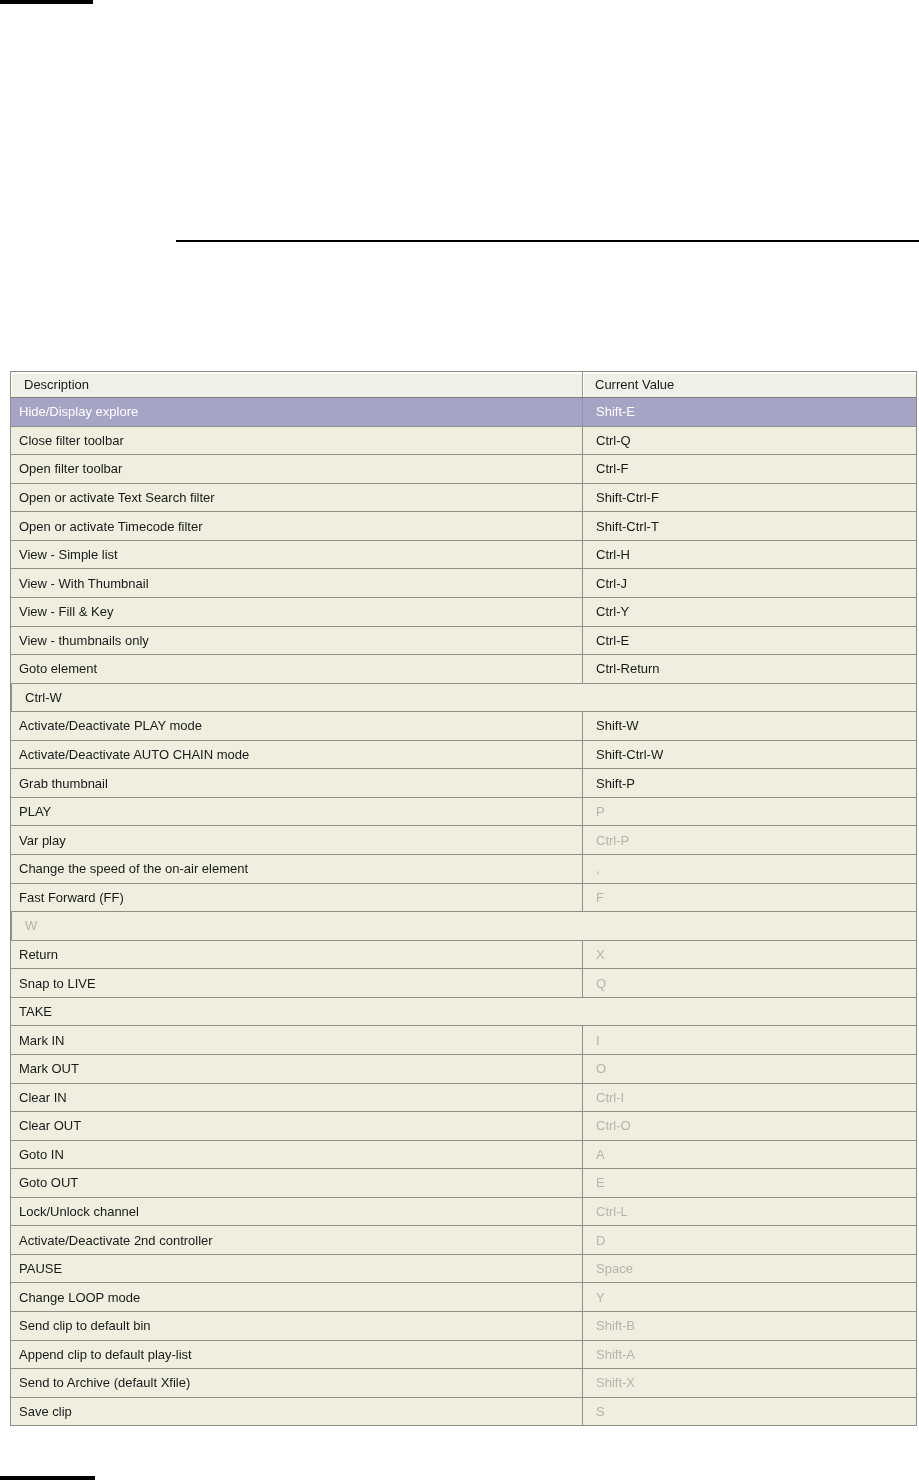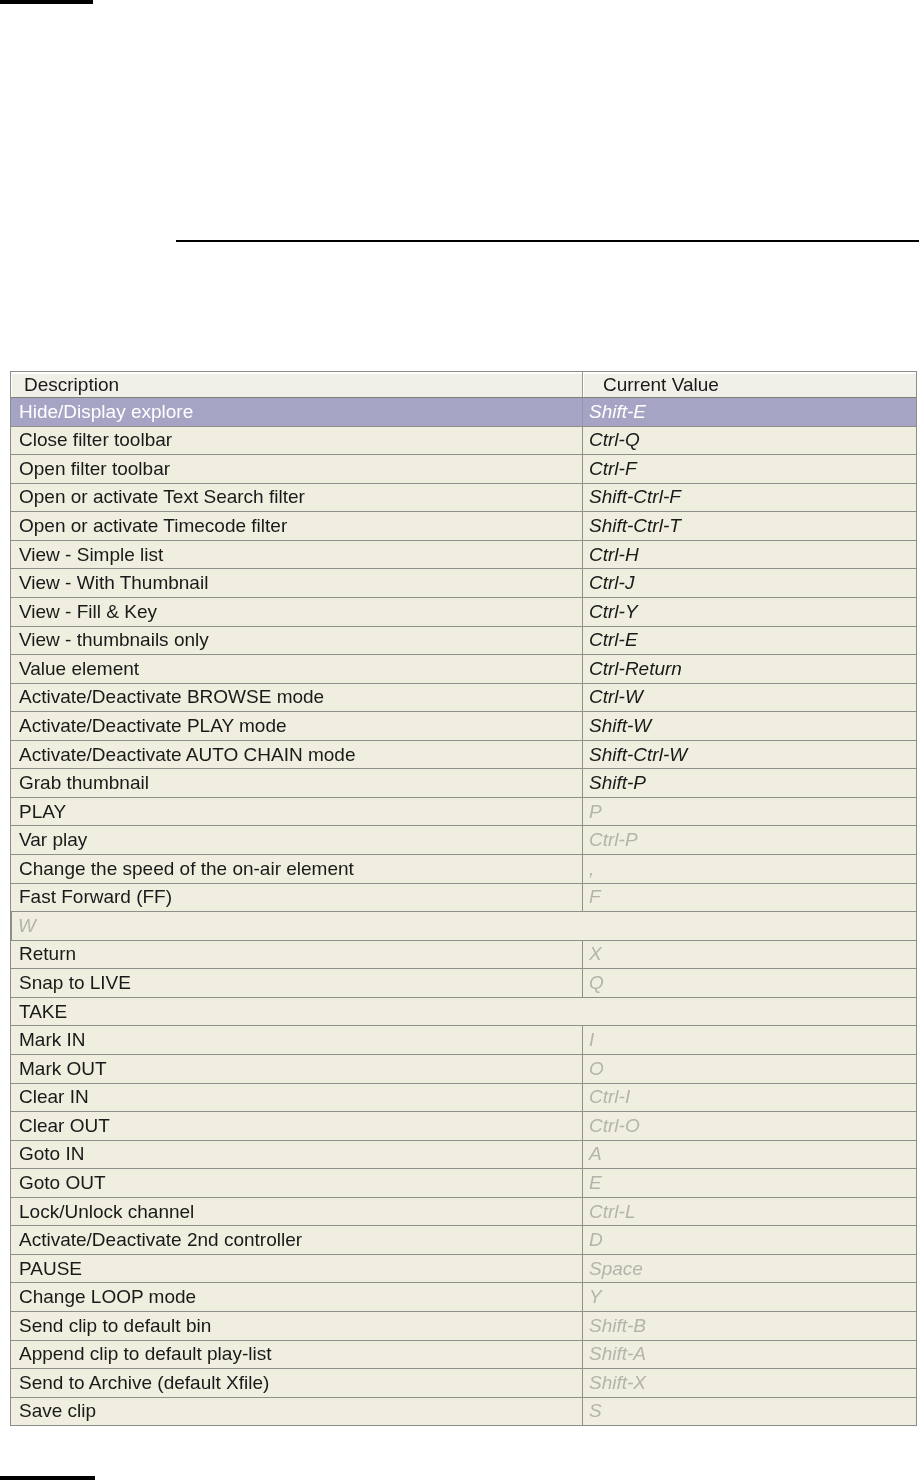--- a/index.html
+++ b/index.html
@@ -38,42 +38,42 @@
   
   .shortcut-table {
     position: absolute;
     left: 10px; top: 371px;
     width: 907px; height: 1055px;
     border: 1px solid #8e8e88;
     background: #efeedf;
     display: flex;
     flex-direction: column;
     box-sizing: border-box;
-    font-size: 19px;
+    font-size: 13px;
     color: #1a1a1a;
   }
   .table-header {
     display: flex;
     flex: 0 0 26px;
     background: #f0efe8;
     border-bottom: 1px solid #7f7f7a;
     box-shadow: inset 1px 2px 0 #ffffff;
     box-sizing: border-box;
     align-items: center;
   }
   .header-cell-desc {
     width: 571px;
     padding-left: 13px;
     box-sizing: border-box;
     white-space: nowrap;
     overflow: hidden;
   }
   .header-cell-value {
     flex: 1;
-    padding-left: 20px;
+    padding-left: 12px;
     box-sizing: border-box;
     border-left: 1px solid #9a9a94;
     box-shadow: inset 1px 0 0 #ffffff;
     align-self: stretch;
     display: flex;
     align-items: center;
     white-space: nowrap;
     overflow: hidden;
   }
   .table-body {
@@ -93,28 +93,27 @@
     width: 571px;
     padding-left: 8px;
     box-sizing: border-box;
     display: flex;
     align-items: center;
     white-space: nowrap;
     overflow: hidden;
   }
   .cell-value {
     flex: 1;
-    padding-left: 6px;
+    padding-left: 13px;
     border-left: 1px solid #90908a;
     box-sizing: border-box;
     display: flex;
     align-items: center;
     white-space: nowrap;
     overflow: hidden;
-    font-style: italic;
   }
   .table-row.selected {
     background: #a5a4c5;
     color: #ffffff;
   }
   .table-row.selected .cell-value { border-left-color: #9393b4; }
   .table-row.value-gray .cell-value { color: #b5b4ab; }
 </style>
 </head>
 <body>
@@ -160,25 +159,24 @@
   </div>
         <div class="table-row">
     <div class="cell-desc">View - Fill &amp; Key</div>
     <div class="cell-value">Ctrl-Y</div>
   </div>
         <div class="table-row">
     <div class="cell-desc">View - thumbnails only</div>
     <div class="cell-value">Ctrl-E</div>
   </div>
         <div class="table-row">
-    <div class="cell-desc">Value element</div>
+    <div class="cell-desc">Goto element</div>
     <div class="cell-value">Ctrl-Return</div>
   </div>
         <div class="table-row">
-    <div class="cell-desc">Activate/Deactivate BROWSE mode</div>
     <div class="cell-value">Ctrl-W</div>
   </div>
         <div class="table-row">
     <div class="cell-desc">Activate/Deactivate PLAY mode</div>
     <div class="cell-value">Shift-W</div>
   </div>
         <div class="table-row">
     <div class="cell-desc">Activate/Deactivate AUTO CHAIN mode</div>
     <div class="cell-value">Shift-Ctrl-W</div>
   </div>

